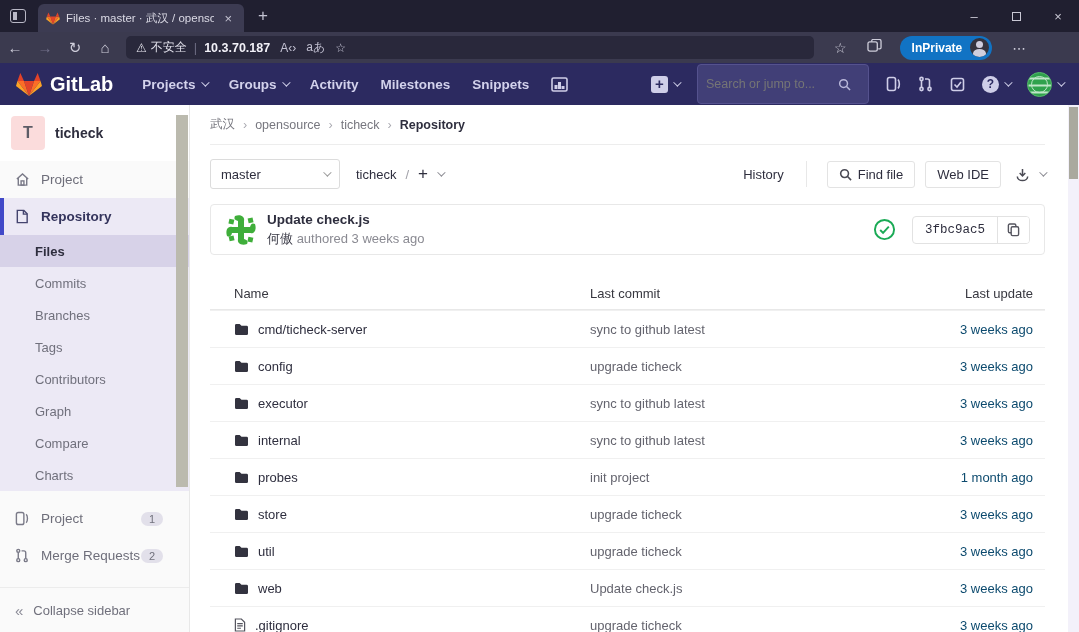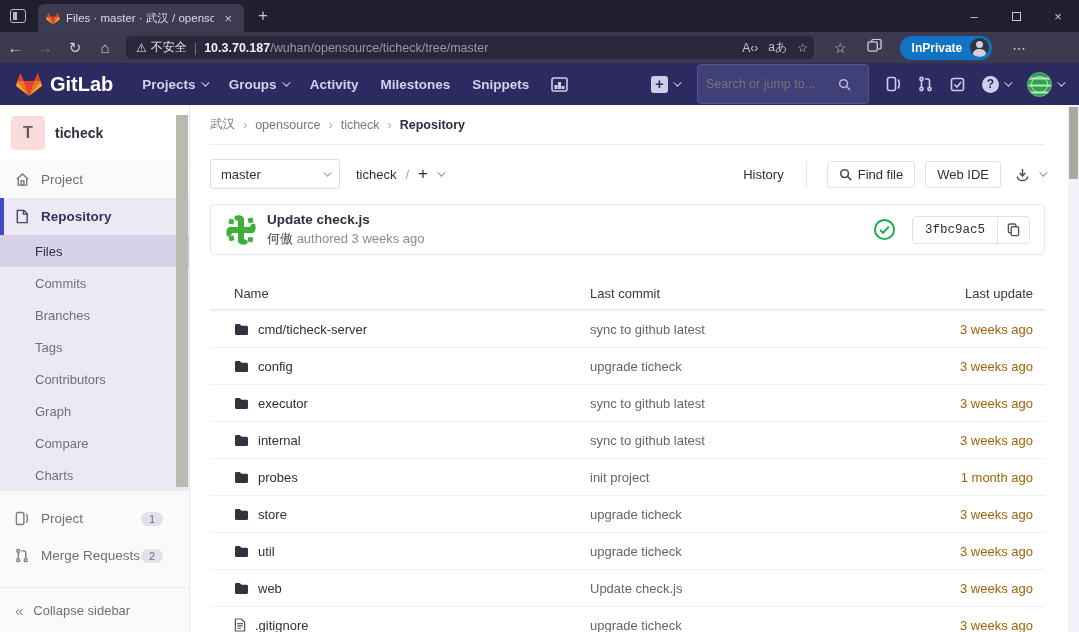--- a/index.html
+++ b/index.html
@@ -63,21 +63,21 @@
   .sidebar { width:190px; background:#fafafa; border-right:1px solid #e8e8e8; position:relative; flex-shrink:0; }
   .proj-head { display:flex; align-items:center; padding:11px 0 11px 11px; background:#fff; }
   .proj-avatar { width:34px; height:34px; border-radius:4px; background:#fbdcdc; color:#5c5c66; font-size:16px; font-weight:bold; display:flex; align-items:center; justify-content:center; }
   .proj-title { margin-left:10px; font-weight:600; color:#2e2e3e; font-size:14px; }
   .s-item { height:37px; display:flex; align-items:center; padding-left:15px; color:#6e6e7a; font-size:13.5px; }
   .s-item .s-ic { width:17px; margin-right:9px; display:flex; color:#7a7a88; }
   .repo-section { background:#ece9f5; }
   .repo-top { height:37px; display:flex; align-items:center; padding-left:11px; border-left:4px solid #4149c8; color:#34345c; font-weight:600; font-size:13.5px; }
   .repo-top .s-ic { width:17px; margin-right:9px; color:#44446e; display:flex; }
   .s-sub { height:32px; display:flex; align-items:center; padding-left:35px; color:#70707c; font-size:13px; }
-  .s-sub.active { background:#d7d2e8; color:#2e2e3e; font-weight:400; }
+  .s-sub.active { background:#d7d2e8; color:#2e2e3e; font-weight:700; }
   .s-badge { margin-left:auto; margin-right:26px; background:#e2e0ea; color:#70707c; border-radius:9px; font-size:11px; padding:1px 8px; }
   .collapse { position:absolute; bottom:0; left:0; width:189px; height:45px; border-top:1px solid #ececec; background:#fafafa; display:flex; align-items:center; padding-left:15px; color:#70707c; font-size:13px; }
   .collapse .dbl { font-size:15px; margin-right:10px; color:#8a8a96; }
   .side-scroll { position:absolute; top:10px; right:1px; width:12px; height:372px; background:#bbbaae; }
 
   
   .main { flex:1; position:relative; background:#fff; }
   .main-inner { margin:0 34px 0 20px; }
   .breadcrumb { height:40px; display:flex; align-items:center; border-bottom:1px solid #ededed; font-size:12.5px; color:#76767e; }
   .breadcrumb .sep { margin:0 8px; color:#a8a8b0; }
@@ -107,21 +107,21 @@
   .sha { font-family:"Liberation Mono","DejaVu Sans Mono",monospace; font-size:12.5px; color:#2e2e3e; padding:6px 12px; }
   .copy-btn { border-left:1px solid #e2e2e2; padding:6px 9px; display:flex; align-items:center; background:#fff; color:#55555f; }
 
   
   .ftable { margin-top:22px; }
   .frow { display:grid; grid-template-columns:1fr 335px 120px; align-items:center; height:37px; border-top:1px solid #f0f0f0; }
   .fhead { height:33px; border-top:none; border-bottom:1px solid #e8e8e8; color:#37373f; font-size:13px; }
   .fname { padding-left:24px; display:flex; align-items:center; color:#2e2e3e; }
   .fname svg { margin-right:9px; flex-shrink:0; }
   .fcommit { color:#64646e; }
-  .fupdate { text-align:right; padding-right:12px; color:#a16207; }
+  .fupdate { text-align:right; padding-right:12px; color:#0c4a6e; }
   .fhead .fupdate { color:#37373f; }
 
   
   .page-scroll { position:absolute; right:0; top:0; width:11px; height:527px; background:#f3f1fa; }
   .page-thumb { position:absolute; top:2px; left:1px; width:9px; height:72px; background:#aaa99e; }
 </style>
 </head>
 <body>
 
 <div class="titlebar">
@@ -149,21 +149,20 @@
 <div class="toolbar">
   <span class="navbtn">←</span>
   <span class="navbtn disabled">→</span>
   <span class="navbtn">↻</span>
   <span class="navbtn">⌂</span>
   <div class="urlfield">
     <span class="warn">⚠</span>
     <span class="sec-label">不安全</span>
     <span class="url-div">|</span>
     <span class="url-host">10.3.70.187</span>
-    <span class="url-path">/wuhan/opensource/ticheck/tree/master</span>
     <span class="fld-ic">A‹›</span>
     <span class="fld-ic">aあ</span>
     <span class="fld-ic">☆</span>
   </div>
   <span class="tool-ic">☆</span>
   <span class="tool-ic"><svg width="15" height="14" viewBox="0 0 16 15" fill="none" stroke="#cecdda" stroke-width="1.4">
         <rect x="1" y="3" width="10" height="10" rx="2"></rect>
         <path d="M5 3 V2 a1.5 1.5 0 0 1 1.5-1.5 H13 A2 2 0 0 1 15 2.5 V9 a1.5 1.5 0 0 1-1.5 1.5 H12"></path>
       </svg></span>
   <div class="inprivate">

